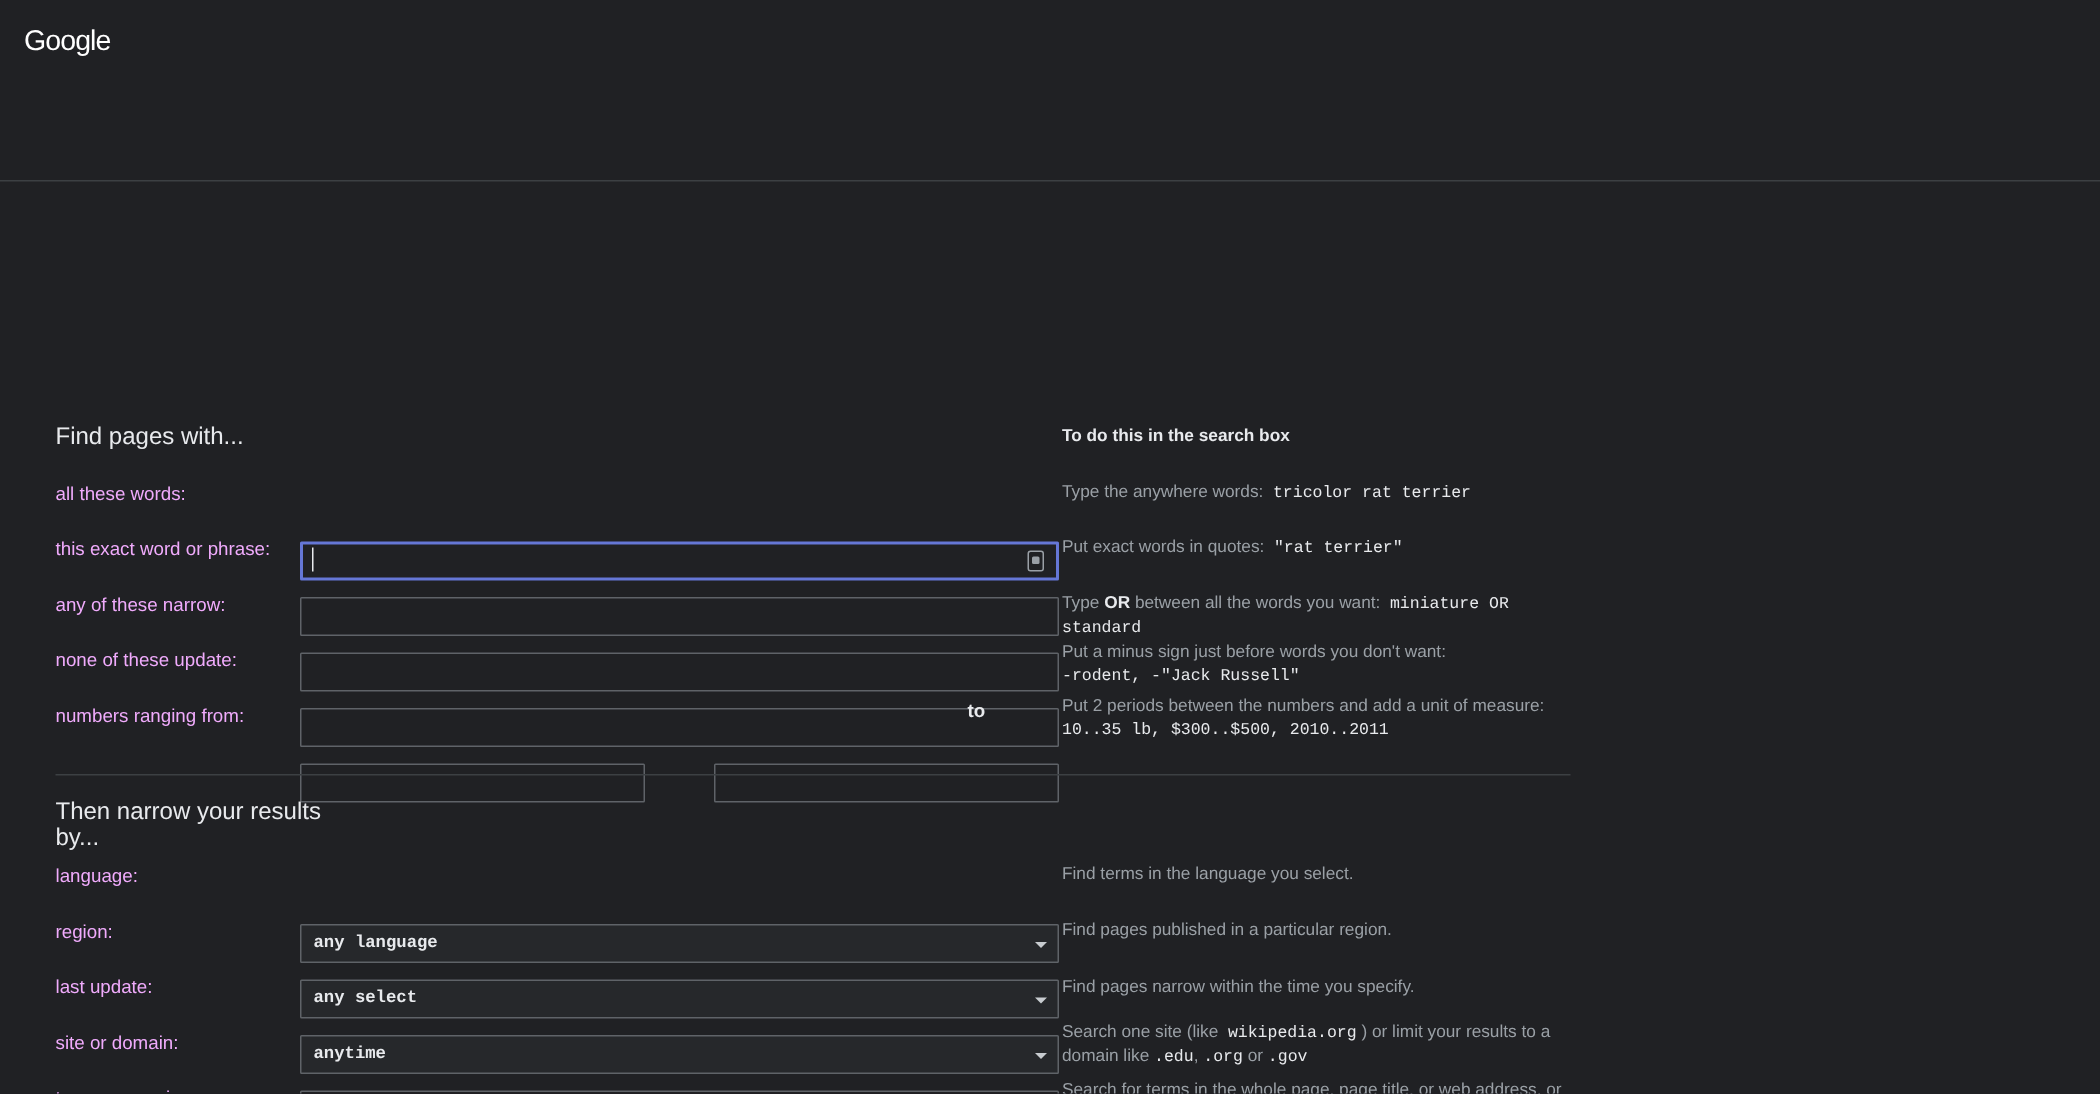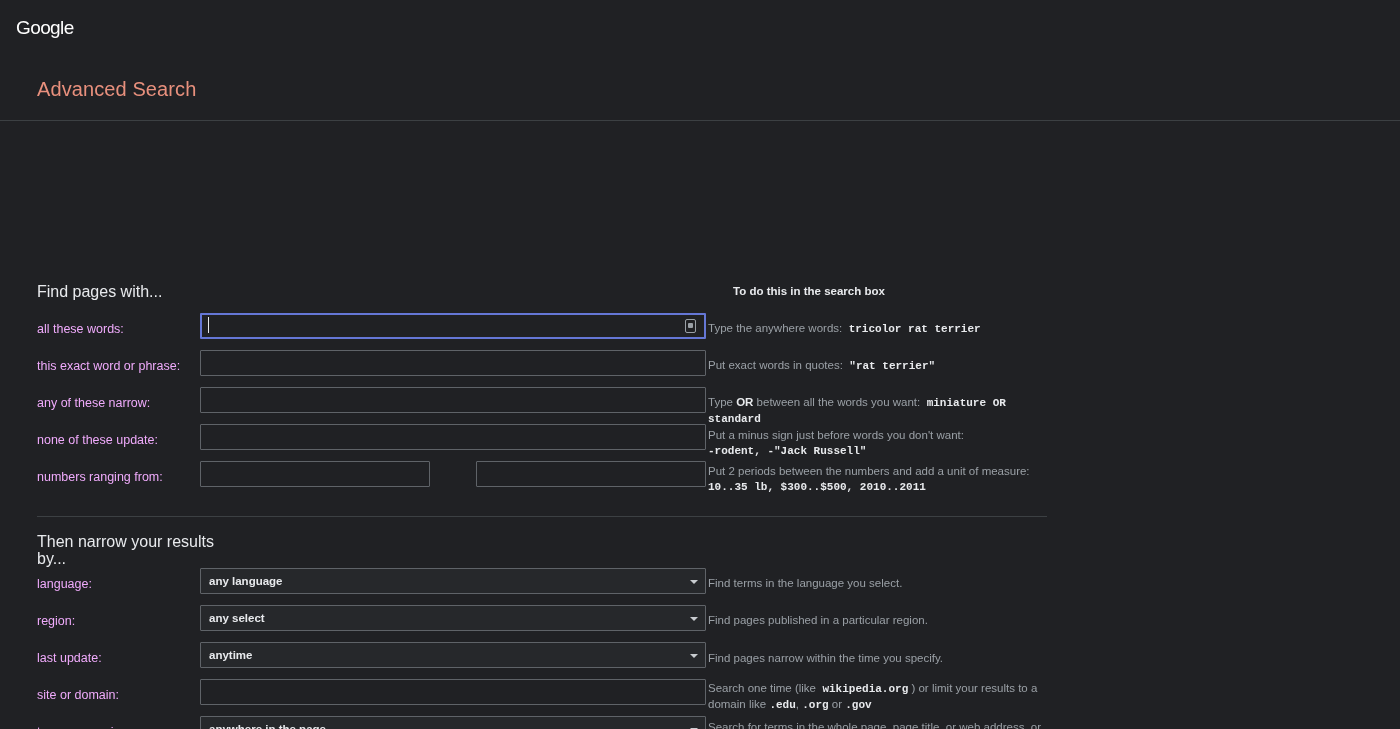--- a/index.html
+++ b/index.html
@@ -30,43 +30,44 @@
   }
   .section { position: relative; }
 
   .sec-heading {
     position: absolute; left: 37px;
     font-size: 16px; color: #e8eaed; font-weight: 400;
     width: 200px; line-height: 17px;
   }
   .col-heading {
     position: absolute; left: 708px;
-    font-size: 11.5px; font-weight: bold; color: #e8eaed; margin-left: 25px;
+    font-size: 11.5px; font-weight: bold; color: #e8eaed;
   }
 
   .row { position: absolute; left: 0; right: 0; }
   .row-label {
     position: absolute; left: 37px; top: 0;
     font-size: 12.5px; color: #f0abfc; line-height: 16px;
     white-space: nowrap;
   }
 
   .field { position: absolute; left: 200px; top: -8px; }
 
   input.txt, div.sel {
     width: 506px; height: 26px;
     background: #202124;
     border: 1px solid #5f6368;
     border-radius: 1px;
     color: #e8eaed;
-    font-family: Liberation Sans, sans-serif;
+    font-family: Liberation Mono, monospace;
     font-size: 12px;
     padding: 0 6px;
     outline: none;
     display: block;
+    margin-top: 48px;
   }
   input.txt::placeholder { color: #6a6e73; }
   input.txt.focused {
     border: 2px solid #6577d6;
     padding: 0 5px;
   }
 
   .field.num input.txt { width: 230px; }
   .to-label {
     position: absolute; left: 445px; top: 0;
@@ -113,35 +114,34 @@
     background: #e8eaed;
   }
 
   .help {
     position: absolute; left: 708px; top: 0;
     width: 345px;
     font-size: 11.5px; color: #9aa0a6; line-height: 15px;
   }
   .help .mono {
     font-family: "Liberation Mono", monospace;
-    font-size: 11px; font-weight: bold; color: #e8eaed;
+    font-size: 11px; font-weight: normal; color: #e8eaed;
   }
   .help b { color: #e8eaed; }
 
   .rule {
     position: absolute; left: 37px; width: 1010px; height: 1px;
     background: #3c4043;
   }
 </style>
 </head>
 <body>
 
 <div id="header">
   <div id="logo">Google</div>
-  <div id="page-title">Advanced Search</div>
   <div id="header-rule"></div>
 </div>
 
 <div class="section">
 
   <div class="sec-heading" style="top:163px">Find pages with...</div>
   <div class="col-heading" style="top:165px">To do this in the search box</div>
 
   <div class="row" style="top:201px">
     <div class="row-label">all these words:</div>
@@ -253,21 +253,21 @@
       <span>Find pages narrow within the time you specify.</span>
     </div>
   </div>
 
   <div class="row" style="top:567px">
     <div class="row-label">site or domain:</div>
     <div class="field">
       <input class="txt" type="text" placeholder="" style="">
     </div>
     <div class="help" style="top:-6px">
-      <span>Search one time (like</span>
+      <span>Search one site (like</span>
       &nbsp;<span class="mono">wikipedia.org</span>
       <span>) or limit your results to a domain like</span>
       <span class="mono">.edu</span><span>,</span>
       <span class="mono">.org</span>
       <span>or</span>
       <span class="mono">.gov</span>
     </div>
   </div>
 
   <div class="row" style="top:604px">

